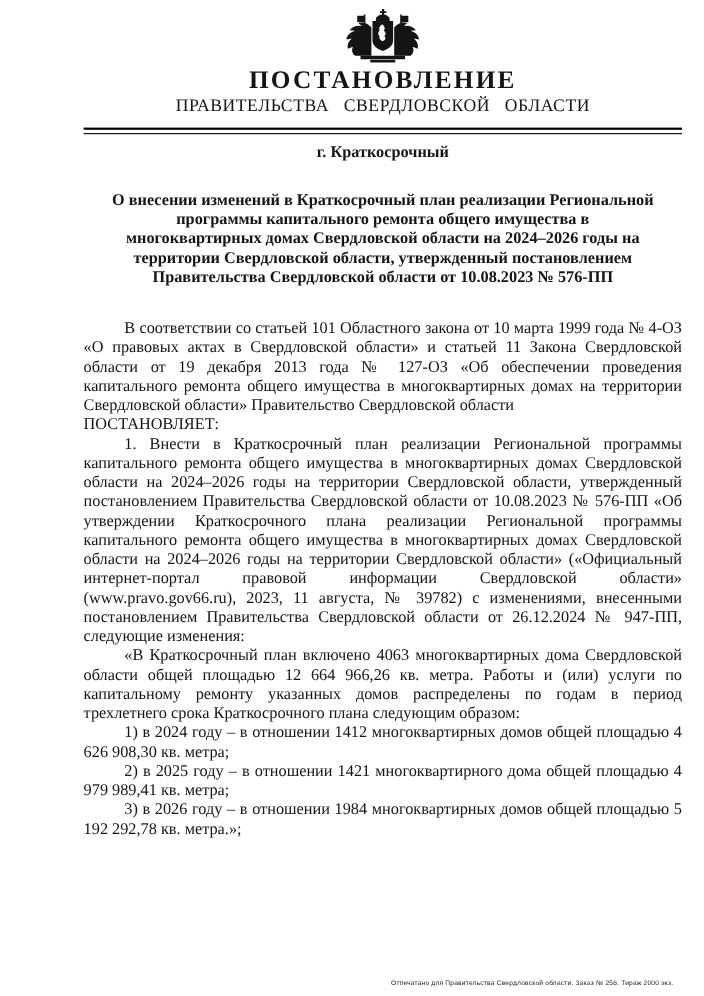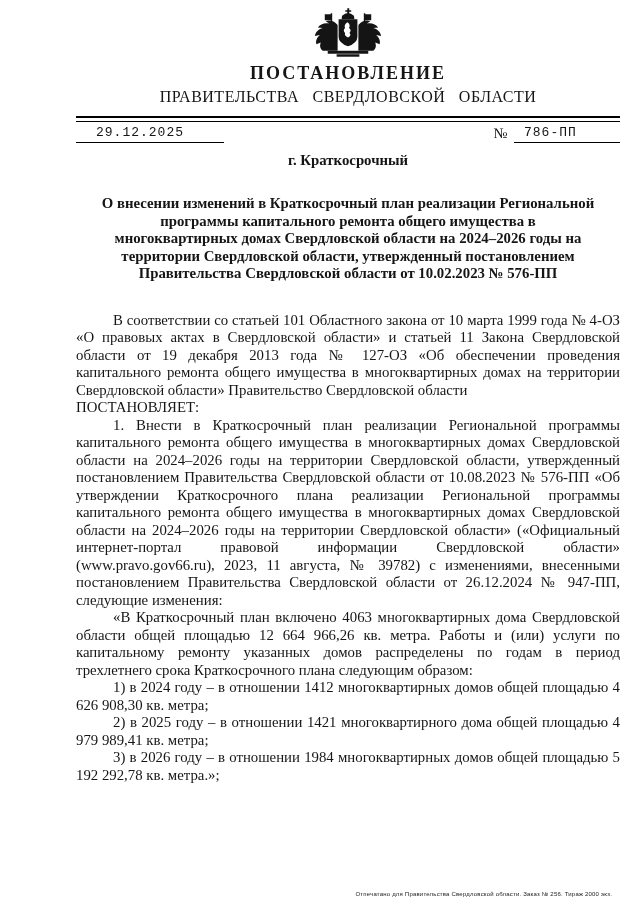--- a/index.html
+++ b/index.html
@@ -18,21 +18,21 @@
   .emblem {
     display: block;
     margin: 8px auto 0 auto;
     width: 84px;
     height: 50px;
   }
   .doc-type {
     margin-top: 2px;
     text-align: center;
     font-weight: bold;
-    font-size: 18px;
+    font-size: 23px;
     letter-spacing: 2px;
     line-height: 26px;
   }
   .issuer {
     margin-top: 1px;
     text-align: center;
     font-weight: normal;
     font-size: 16px;
     letter-spacing: 0.5px;
     word-spacing: 9px;
@@ -143,31 +143,24 @@
       </g>
 
       <path fill="#ffffff" d="M84 28 q7 5 3 12 q6 4 1 10 q5 5 -3 9 q-8 -3 -6 -9 q-5 -5 0 -10 q-3 -7 5 -12 z"></path>
     </svg>
 
     <div class="doc-type">ПОСТАНОВЛЕНИЕ</div>
     <div class="issuer">ПРАВИТЕЛЬСТВА СВЕРДЛОВСКОЙ ОБЛАСТИ</div>
 
     <div class="rule"></div>
 
-    <div class="requisites">
-      <div class="date-field">29.12.2025</div>
-      <div class="num-group">
-        <span class="num-sign">№</span>
-        <span class="num-field">786-ПП</span>
-      </div>
-    </div>
 
     <div class="city">г. Краткосрочный</div>
 
-    <div class="title">О внесении изменений в Краткосрочный план реализации Региональной программы капитального ремонта общего имущества в многоквартирных домах Свердловской области на 2024–2026 годы на территории Свердловской области, утвержденный постановлением Правительства Свердловской области от 10.02.2023 № 576-ПП</div>
+    <div class="title">О внесении изменений в Краткосрочный план реализации Региональной программы капитального ремонта общего имущества в многоквартирных домах Свердловской области на 2024–2026 годы на территории Свердловской области, утвержденный постановлением Правительства Свердловской области от 10.08.2023 № 576-ПП</div>
 
     <div class="body">
       <p>В соответствии со статьей 101 Областного закона от 10 марта 1999 года № 4-ОЗ «О правовых актах в Свердловской области» и статьей 11 Закона Свердловской области от 19 декабря 2013 года № 127-ОЗ «Об обеспечении проведения капитального ремонта общего имущества в многоквартирных домах на территории Свердловской области» Правительство Свердловской области</p>
       <p class="resolves">ПОСТАНОВЛЯЕТ:</p>
       <p>1. Внести в Краткосрочный план реализации Региональной программы капитального ремонта общего имущества в многоквартирных домах Свердловской области на 2024–2026 годы на территории Свердловской области, утвержденный постановлением Правительства Свердловской области от 10.08.2023 № 576-ПП «Об утверждении Краткосрочного плана реализации Региональной программы капитального ремонта общего имущества в многоквартирных домах Свердловской области на 2024–2026 годы на территории Свердловской области» («Официальный интернет-портал правовой информации Свердловской области» (www.pravo.gov66.ru), 2023, 11 августа, № 39782) с изменениями, внесенными постановлением Правительства Свердловской области от 26.12.2024 № 947-ПП, следующие изменения:</p>
       <p>«В Краткосрочный план включено 4063 многоквартирных дома Свердловской области общей площадью 12 664 966,26 кв. метра. Работы и (или) услуги по капитальному ремонту указанных домов распределены по годам в период трехлетнего срока Краткосрочного плана следующим образом:</p>
       <p>1) в 2024 году – в отношении 1412 многоквартирных домов общей площадью 4 626 908,30 кв. метра;</p>
       <p>2) в 2025 году – в отношении 1421 многоквартирного дома общей площадью 4 979 989,41 кв. метра;</p>
       <p>3) в 2026 году – в отношении 1984 многоквартирных домов общей площадью 5 192 292,78 кв. метра.»;</p>
     </div>

